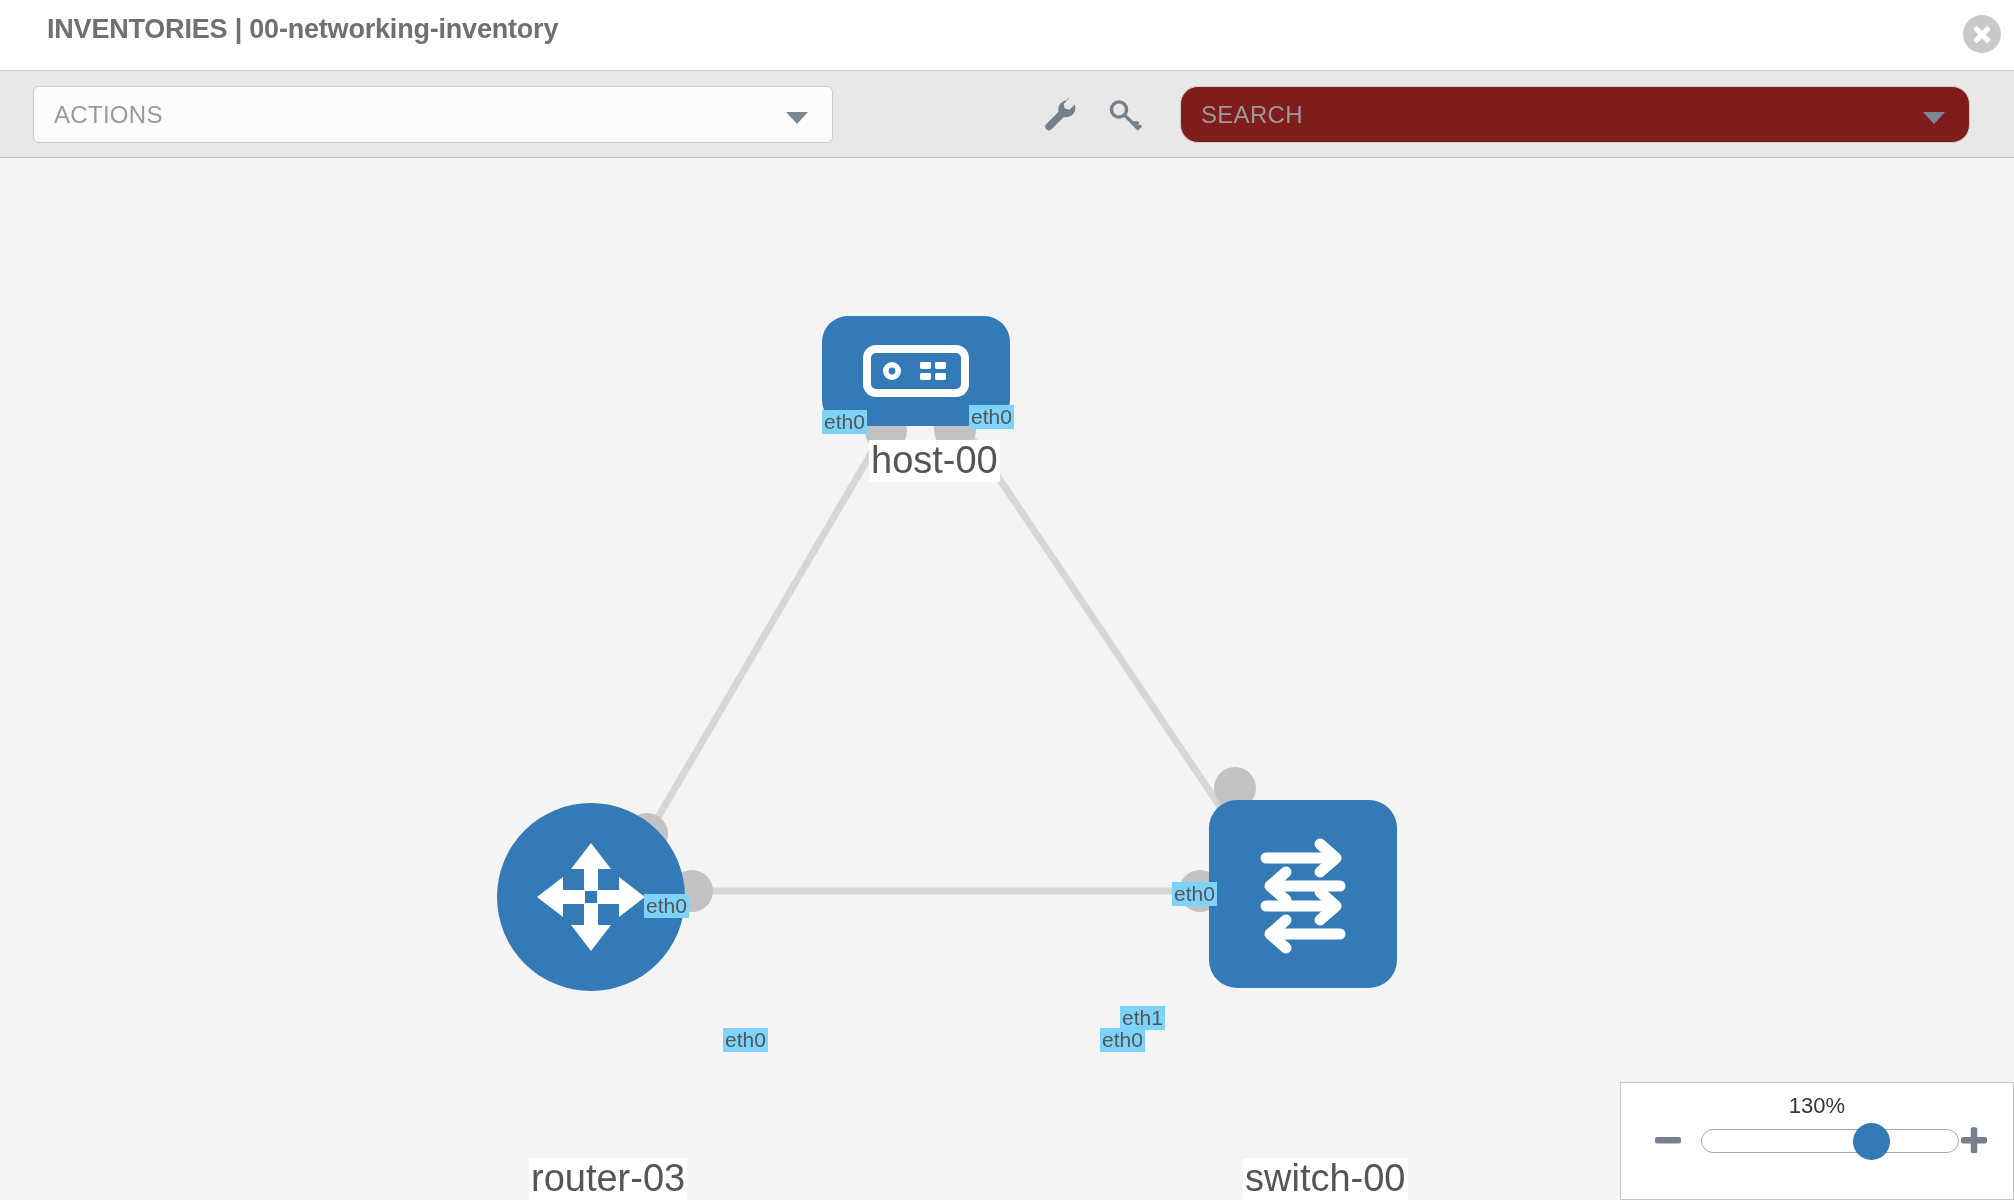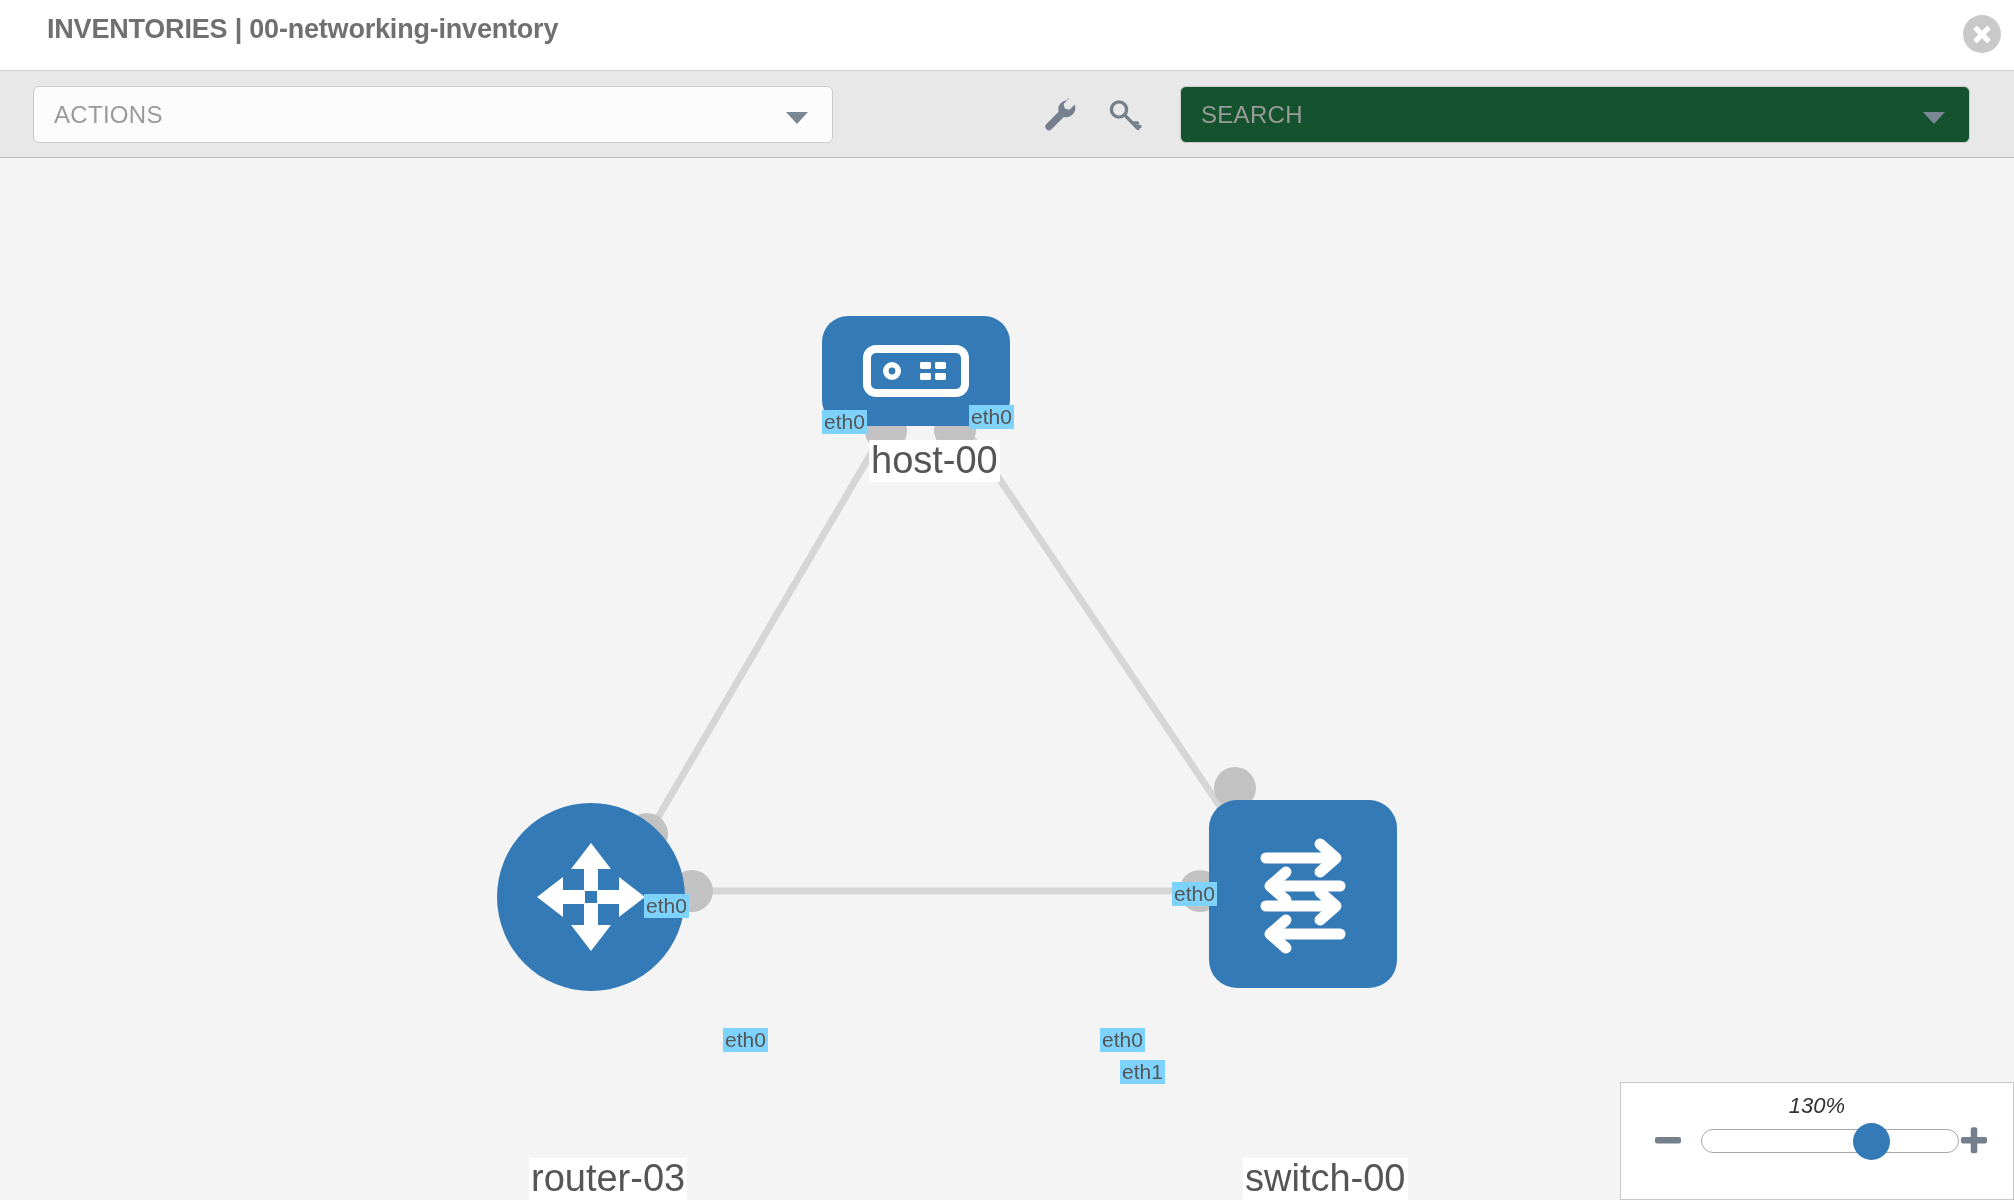--- a/index.html
+++ b/index.html
@@ -66,23 +66,23 @@
   .tool-icon {
     position: absolute; top: 24px;
     width: 40px; height: 40px; cursor: pointer;
   }
   .tool-icon svg { width: 40px; height: 40px; display: block; }
   #wrench-wrap { left: 1040px; }
   #key-wrap    { left: 1105px; }
   .search-box {
     position: absolute; left: 1180px; top: 15px;
     width: 790px; height: 57px;
-    background: #14532d;
+    background: #7f1d1d;
     border: 1px solid #cccccc;
-    border-radius: 6px;
+    border-radius: 18px;
     cursor: text;
   }
   .search-box .label {
     position: absolute; left: 20px; top: 14px;
     font-size: 24px; color: #9a9a9a; letter-spacing: 0.3px;
   }
 
   
   .canvas {
     position: absolute; left: 0; top: 158px;
@@ -125,21 +125,21 @@
 
   
   .zoom-panel {
     position: absolute; left: 1620px; top: 1082px;
     width: 394px; height: 118px;
     background: #ffffff;
     border: 1px solid #c8c8c8;
   }
   .zoom-value {
     position: absolute; left: 0; right: 0; top: 10px;
-    text-align: center; font-size: 22px; color: #333333; font-style: italic;
+    text-align: center; font-size: 22px; color: #333333;
   }
   .zoom-minus, .zoom-plus {
     position: absolute; top: 40px; width: 34px; height: 34px; cursor: pointer;
   }
   .zoom-minus { left: 30px; }
   .zoom-plus  { right: 22px; }
   .zoom-minus svg, .zoom-plus svg { width: 34px; height: 34px; display: block; }
   .zoom-track {
     position: absolute; left: 80px; top: 46px;
     width: 258px; height: 24px;
@@ -265,21 +265,21 @@
         </svg>
       </div>
     </div>
 
     <div class="edge-label" style="left:822px; top:252px;">eth0</div>
     <div class="edge-label" style="left:969px; top:247px;">eth0</div>
     <div class="edge-label" style="left:644px; top:736px;">eth0</div>
     <div class="edge-label" style="left:1172px; top:724px;">eth0</div>
     <div class="edge-label" style="left:723px; top:870px;">eth0</div>
     <div class="edge-label" style="left:1100px; top:870px;">eth0</div>
-    <div class="edge-label" style="left:1120px; top:902px;">eth1</div>
+    <div class="edge-label" style="left:1120px; top:848px;">eth1</div>
 
     <div class="node-caption" style="left:869px; top:282px;">host-00</div>
     <div class="node-caption" style="left:529px; top:1000px;">router-03</div>
     <div class="node-caption" style="left:1243px; top:1000px;">switch-00</div>
 
     <div class="zoom-panel" style="left:1620px; top:924px;">
       <div class="zoom-value">130%</div>
       <div class="zoom-minus">
         <svg viewBox="0 0 34 34" aria-hidden="true">
             <rect x="4" y="14" width="26" height="6.5" rx="2" fill="#76808c"></rect>

